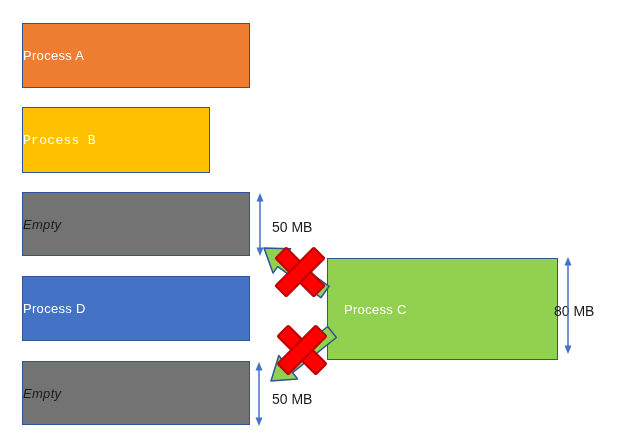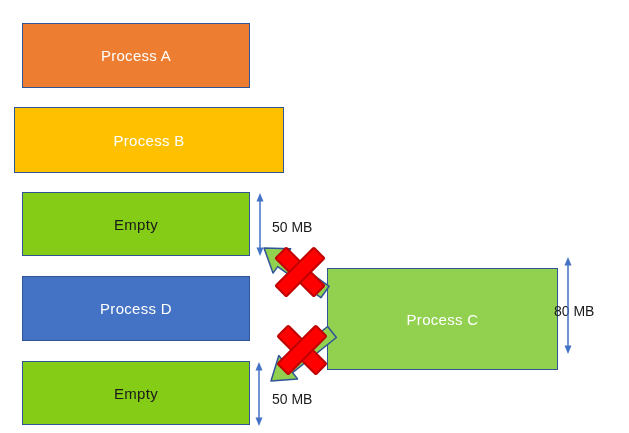--- a/index.html
+++ b/index.html
@@ -14,36 +14,36 @@
     height: 433px;
     background: #ffffff;
     overflow: hidden;
   }
   .block {
     position: absolute;
     box-sizing: border-box;
     border: 1.5px solid var(--box-border);
     display: flex;
     align-items: center;
-    justify-content: center;
-    font-size: 15px;
+    justify-content: flex-start;
+    font-size: 13px;
     letter-spacing: 0.3px;
   }
   .bg-process-a { background: var(--process-a); color: var(--box-text-light); }
   .bg-process-b { background: var(--process-b); color: var(--box-text-light); }
   .bg-process-c { background: var(--process-c); color: var(--box-text-light); }
   .bg-process-d { background: var(--process-d); color: var(--box-text-light); }
-  .bg-empty     { background: #84cc16;          color: var(--box-text-dark); }
+  .bg-empty     { background: #737373;          color: var(--box-text-dark); font-style: italic; }
 
   .block-a  { left: 22px;  top: 23px;  width: 228px; height: 65px; }
-  .block-b  { left: 14px;  top: 107px; width: 270px; height: 66px; }
+  .block-b  { left: 22px;  top: 107px; width: 188px; height: 66px; font-family: Liberation Mono, monospace; }
   .block-e1 { left: 22px;  top: 192px; width: 228px; height: 64px; }
   .block-d  { left: 22px;  top: 276px; width: 228px; height: 65px; }
   .block-e2 { left: 22px;  top: 361px; width: 228px; height: 64px; }
-  .block-c  { left: 327px; top: 268px; width: 231px; height: 102px; }
+  .block-c  { left: 327px; top: 258px; width: 231px; height: 102px; padding-left: 16px; }
 
   .size-label {
     position: absolute;
     font-size: 14px;
     color: var(--label-text);
     white-space: nowrap;
   }
   .label-50mb-1 { left: 272px; top: 219px; }
   .label-50mb-2 { left: 272px; top: 391px; }
   .label-80mb   { left: 554px; top: 303px; }

